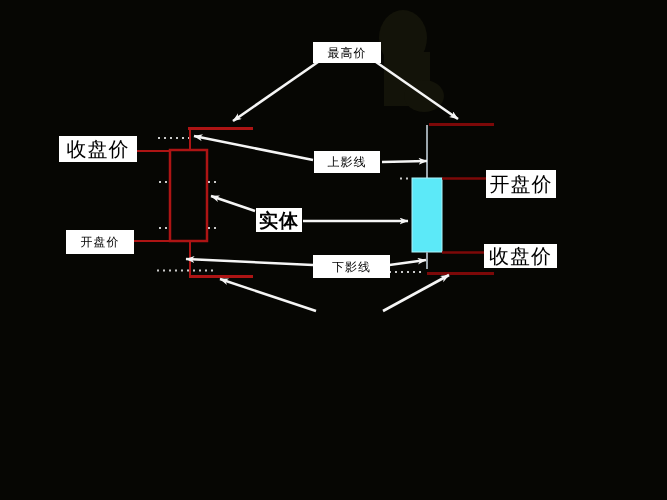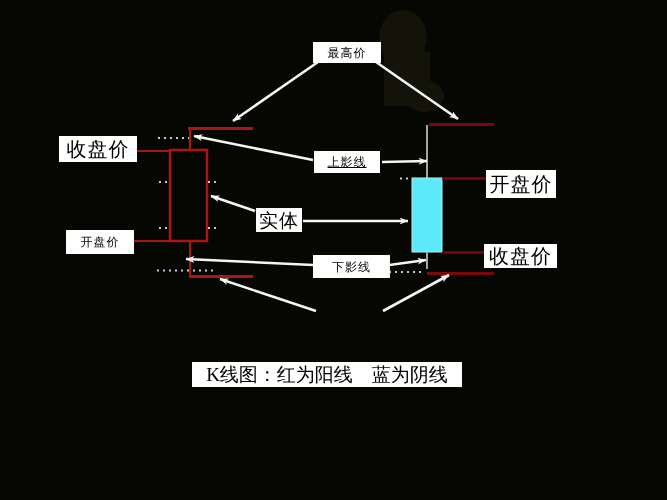--- a/index.html
+++ b/index.html
@@ -85,28 +85,27 @@
       <line class="arrow" x1="382" y1="266" x2="426" y2="260" marker-end="url(#arrowhead)"></line>
       <line class="arrow" x1="316" y1="311" x2="220" y2="279" marker-end="url(#arrowhead)"></line>
       <line class="arrow" x1="383" y1="311" x2="449" y2="275" marker-end="url(#arrowhead)"></line>
     </g>
   </svg>
 
   <div class="lb" style="left:313px;top:42px;width:68px;height:21px;">最高价</div>
 
   <div class="lb" style="left:59px;top:136px;width:78px;height:26px;font-size:20px;">收盘价</div>
 
-  <div class="lb" style="left:314px;top:151px;width:66px;height:22px;text-decoration:underline;">上影线</div>
+  <div class="lb" style="left:314px;top:151px;width:66px;height:22px;">上影线</div>
 
   <div class="lb" style="left:486px;top:170px;width:70px;height:28px;font-size:20px;">开盘价</div>
 
-  <div class="lb" style="left:256px;top:208px;width:46px;height:24px;font-size:19px;">实体</div>
+  <div class="lb" style="left:256px;top:208px;width:46px;height:24px;font-size:19px;font-weight:bold;">实体</div>
 
   <div class="lb" style="left:66px;top:230px;width:68px;height:24px;">开盘价</div>
 
   <div class="lb" style="left:484px;top:244px;width:73px;height:24px;font-size:20px;">收盘价</div>
 
   <div class="lb" style="left:313px;top:255px;width:77px;height:23px;">下影线</div>
 
 
-  <div class="lb title" style="left:192px;top:362px;width:270px;height:25px;">K线图：红为阳线　蓝为阴线</div>
 
 </div>
 
 </body></html>

